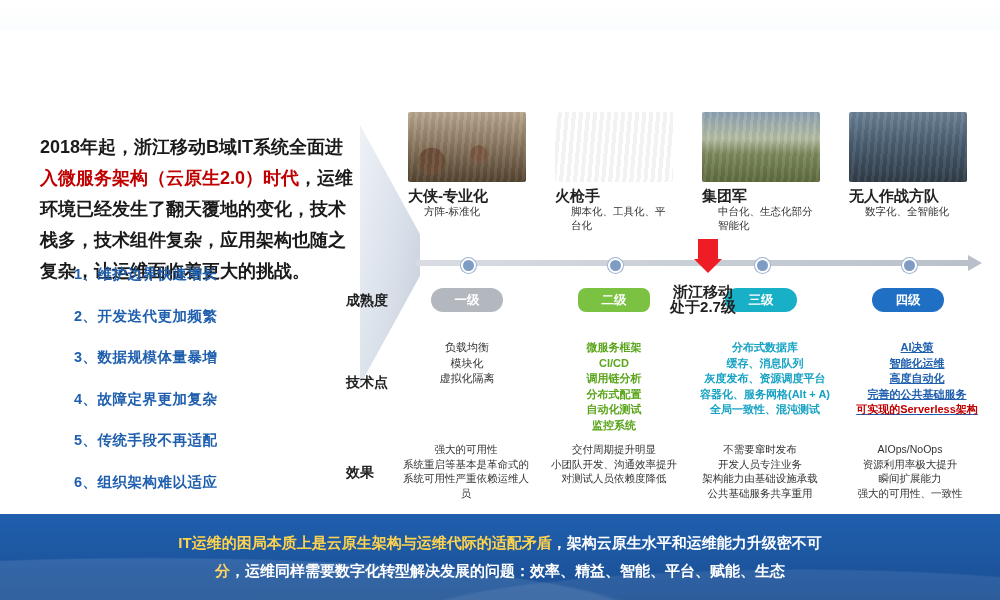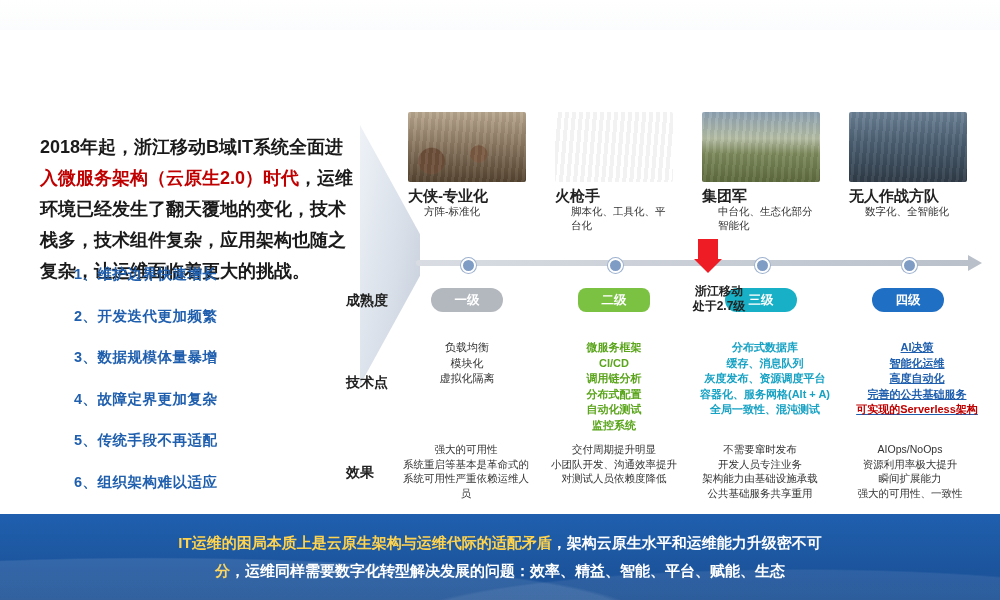--- a/index.html
+++ b/index.html
@@ -80,22 +80,22 @@
     border-left:14px solid transparent;border-right:14px solid transparent;border-top:14px solid #ee1c25;}
 
   
   .row-label{position:absolute;left:-62px;font-size:14px;font-weight:bold;color:#222;width:58px;text-align:left;}
   .lvl{position:absolute;top:176px;width:72px;height:24px;border-radius:12px;color:#fff;
     font-size:12.5px;font-weight:bold;text-align:center;line-height:24px;}
   .lvl1{background:#b3b8bf;}
   .lvl2{background:#7cc242;border-radius:8px;}
   .lvl3{background:#17b0c6;}
   .lvl4{background:#1f6fc4;}
-  .now{position:absolute;top:172px;left:268px;width:86px;text-align:center;
-       font-size:12px;font-weight:bold;color:#222;line-height:15px;}
+  .now{position:absolute;top:172px;left:252px;width:86px;text-align:center;
+       font-size:15px;font-weight:bold;color:#222;line-height:15px;}
 
   .col-tech{position:absolute;top:228px;width:130px;text-align:center;font-size:11px;line-height:15.5px;}
   .col-eff{position:absolute;top:330px;width:136px;text-align:center;font-size:10.5px;line-height:14.5px;}
 
   .t-gray{color:#333;}
   .t-green{color:#5aa51b;font-weight:bold;}
   .t-cyan{color:#17a2c4;font-weight:bold;}
   .t-blue{color:#1f5fae;font-weight:bold;}
   .t-red{color:#c00000;font-weight:bold;}
 

